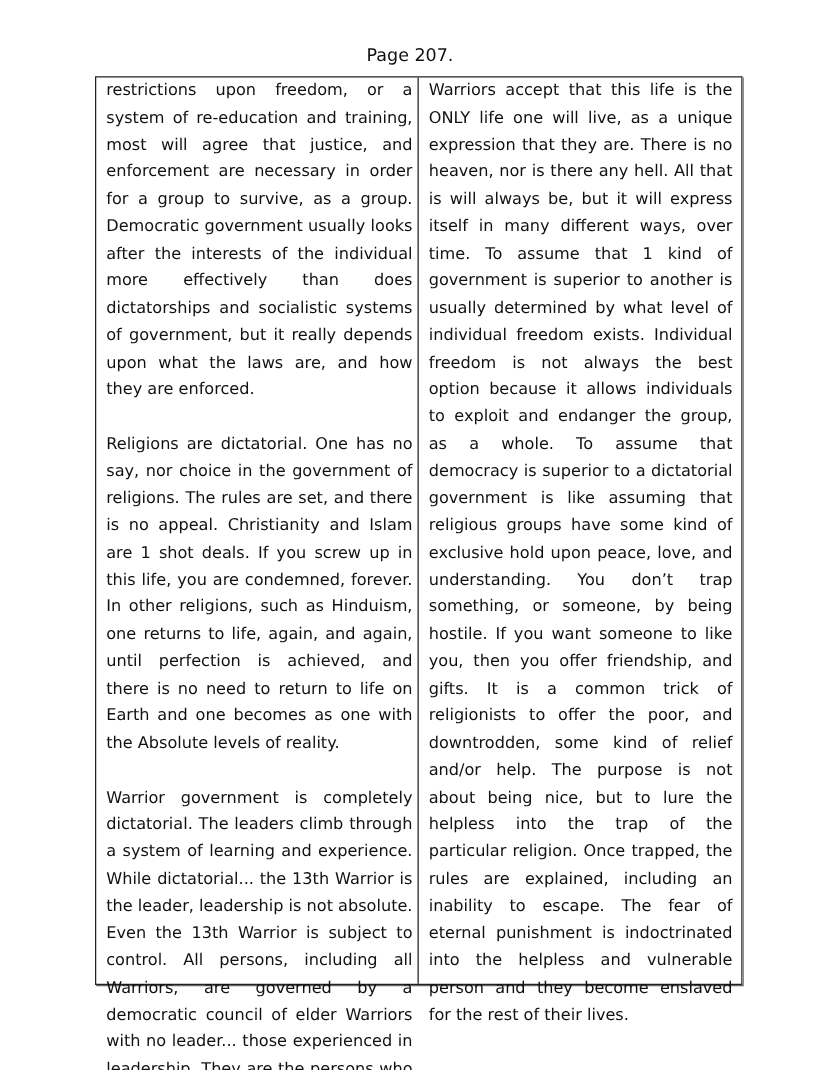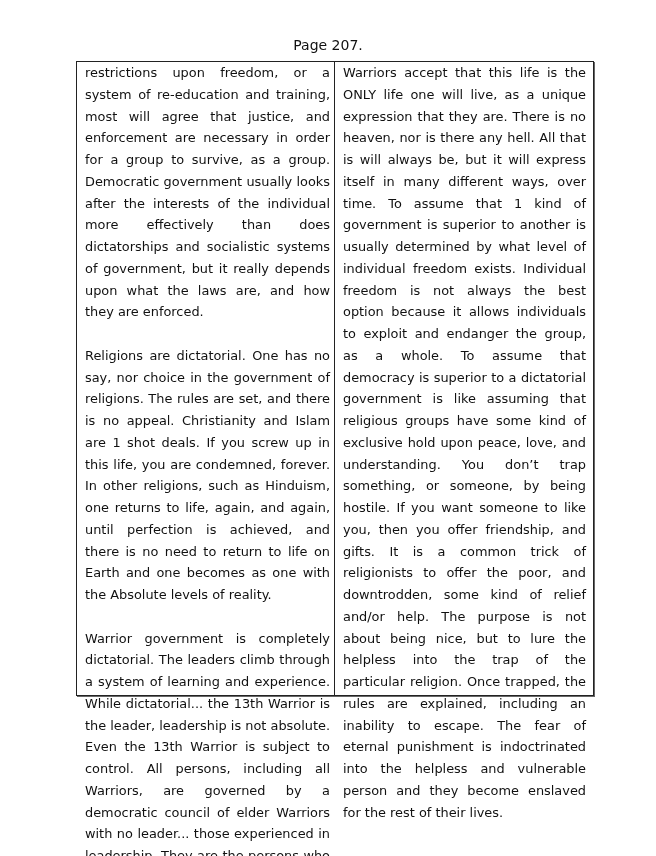--- a/index.html
+++ b/index.html
@@ -1,20 +1,20 @@
 <!DOCTYPE html>
 <html><head>
 <meta charset="utf-8">
 <style>
   html, body { margin:0; padding:0; background:#fff; }
   body { width:656px; height:856px; position:relative; overflow:hidden;
          font-family:"DejaVu Sans", sans-serif; color:#111; }
   .page-num { position:absolute; top:37px; left:0; width:656px; text-align:center;
               font-size:14px; font-family:"DejaVu Sans", sans-serif; }
-  .box { position:absolute; left:76px; top:61px; width:518px; height:635px;
+  .box { position:absolute; left:76px; top:61px; width:518px; height:727px;
          border:1.5px solid #222; box-shadow:1px 1px 0 #666; box-sizing:border-box; }
   .divider { position:absolute; left:257px; top:0; bottom:0; border-left:1.5px solid #222; }
   .col { position:absolute; top:0; font-size:12.9px; line-height:21.75px;
          text-align:justify; hyphens:manual; }
   .col.left { left:8px; width:245px; }
   .col.right { left:266px; width:243px; }
   .col p { margin:0 0 21.75px 0; }
 </style>
 </head>
 <body>

